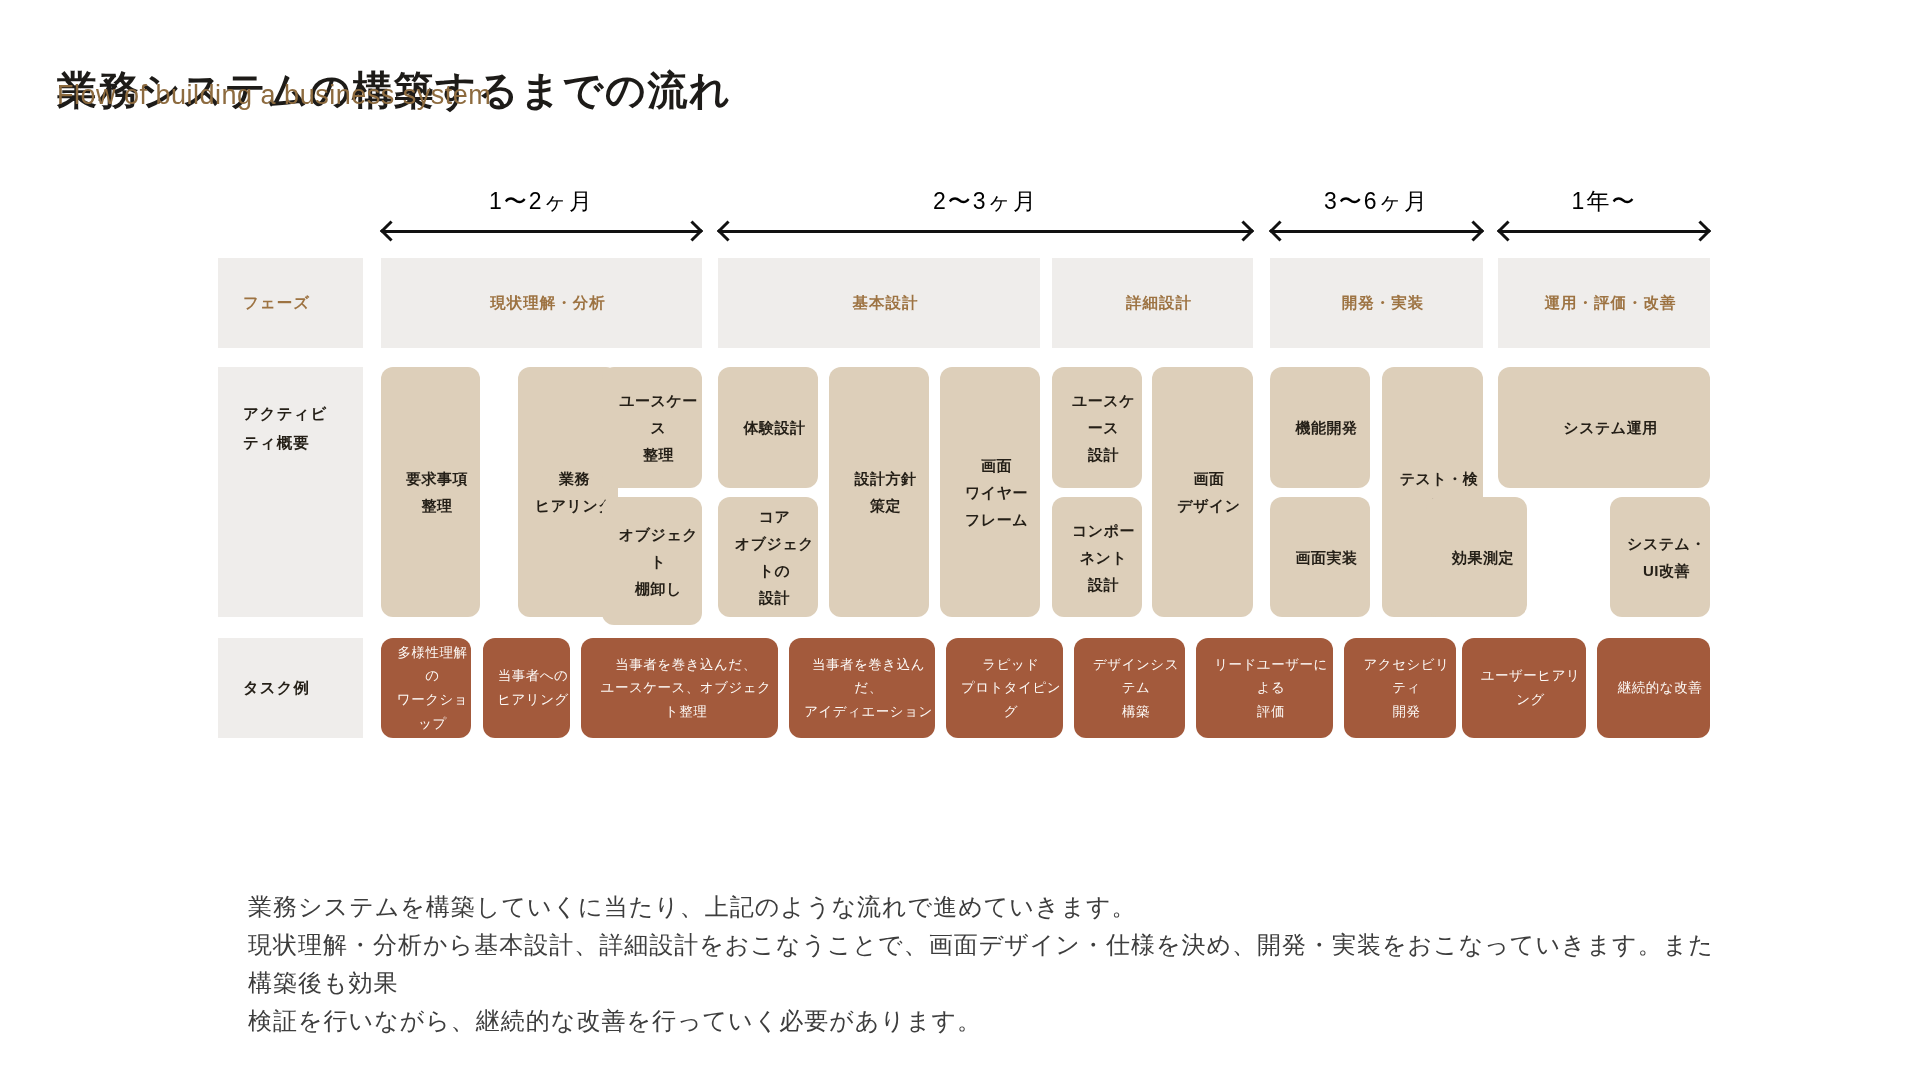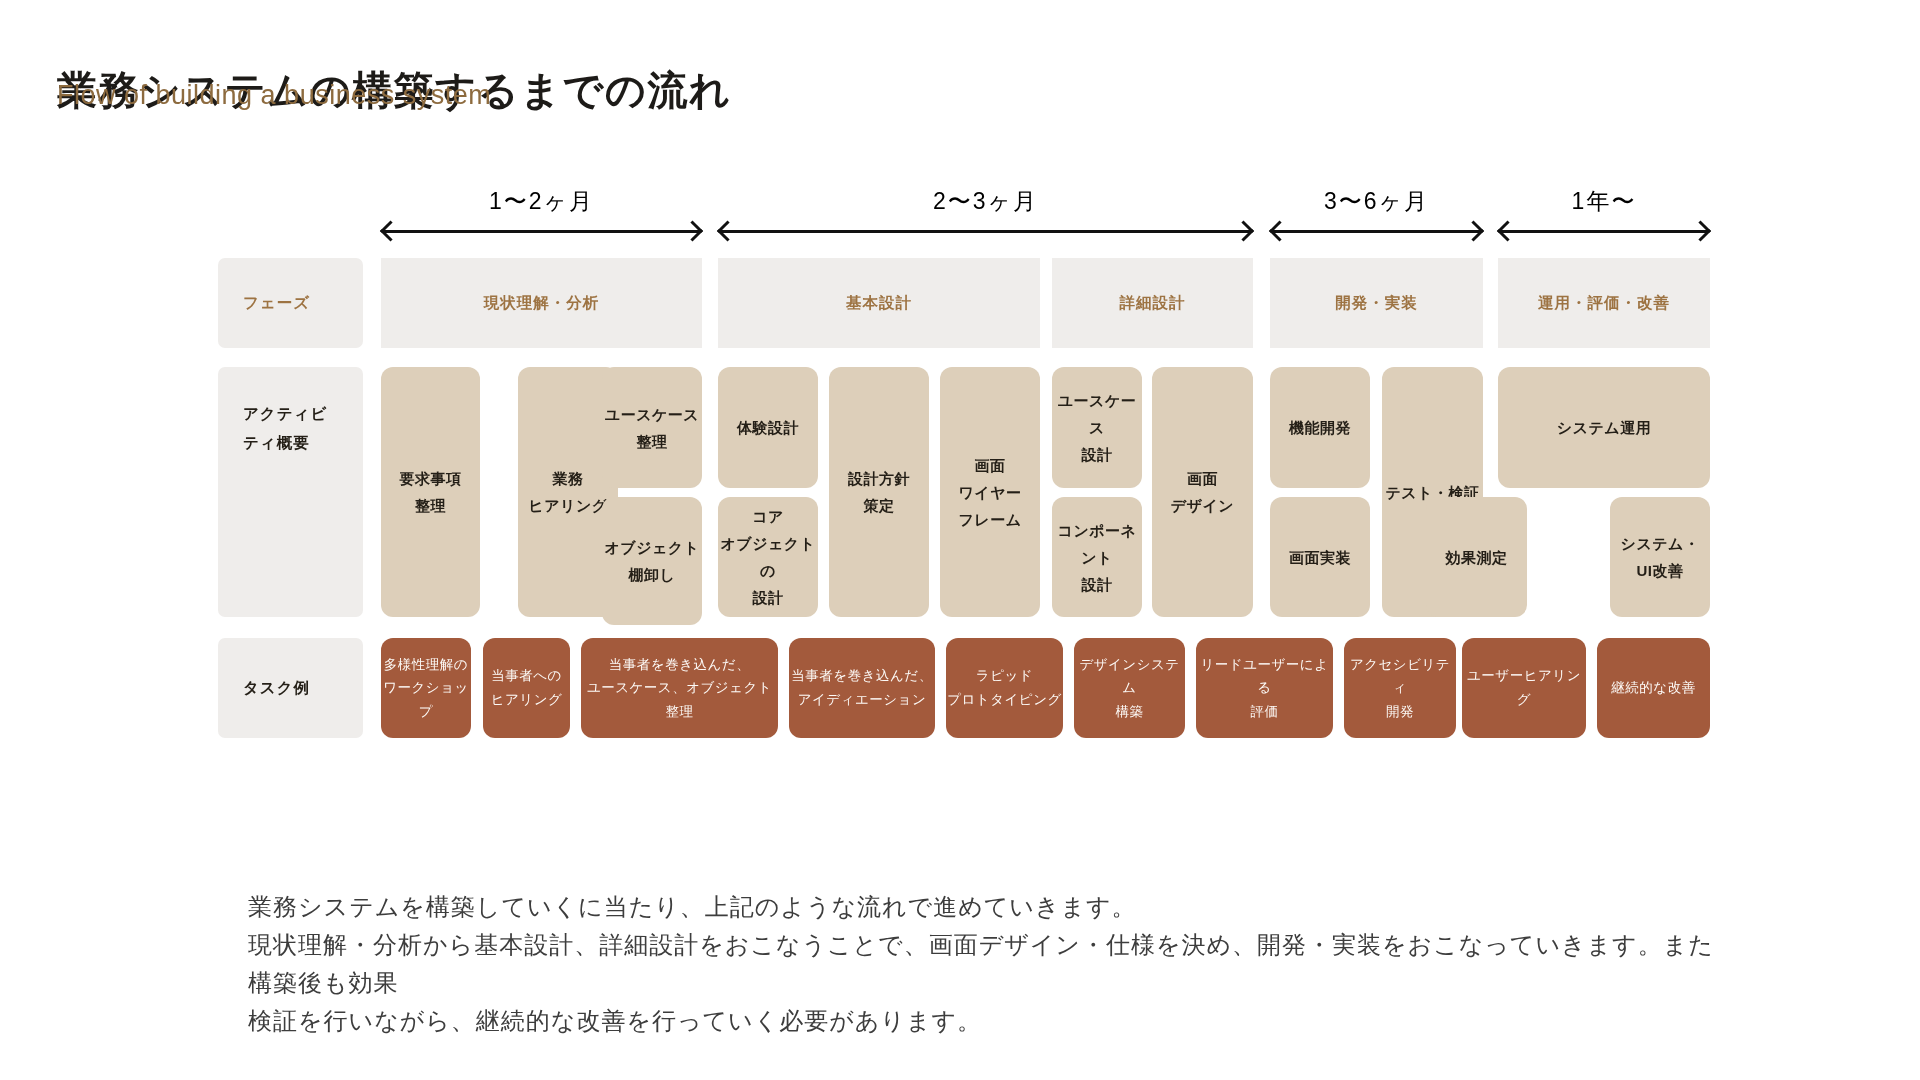--- a/index.html
+++ b/index.html
@@ -39,31 +39,31 @@
     transform:translateY(-50%) rotate(45deg);
   }
   .arrow::after{
     right:2px;border-right:3px solid #111;border-top:3px solid #111;
     transform:translateY(-50%) rotate(45deg);
   }
 
   
   .cell{
     position:absolute;box-sizing:border-box;display:flex;align-items:center;
-    justify-content:center;text-align:center;white-space:pre-line;
+    justify-content:center;text-align:center;white-space:pre-line;padding-left:13px;
   }
   .gray{background:#efedeb;}
   .phase{
     top:258px;height:90px;background:#efedeb;color:#9d7342;
     font-size:15.5px;font-weight:700;letter-spacing:1px;
   }
   .rowlabel{
     left:218px;width:145px;justify-content:flex-start;text-align:left;
     padding-left:25px;font-size:15.5px;font-weight:700;color:#241f17;
-    letter-spacing:1px;line-height:1.9;border-radius:7px;
+    letter-spacing:1px;line-height:1.9;
   }
   .rowlabel.brown{color:#9d7342;}
   .act{
     background:#ddcfba;border-radius:12px;color:#241f17;font-size:15px;
     font-weight:700;line-height:1.8;letter-spacing:0.5px;
   }
   .task{
     top:638px;height:100px;background:#a35a3c;border-radius:12px;color:#fdfaf7;
     font-size:13.5px;font-weight:400;line-height:1.75;letter-spacing:0.5px;
   }

